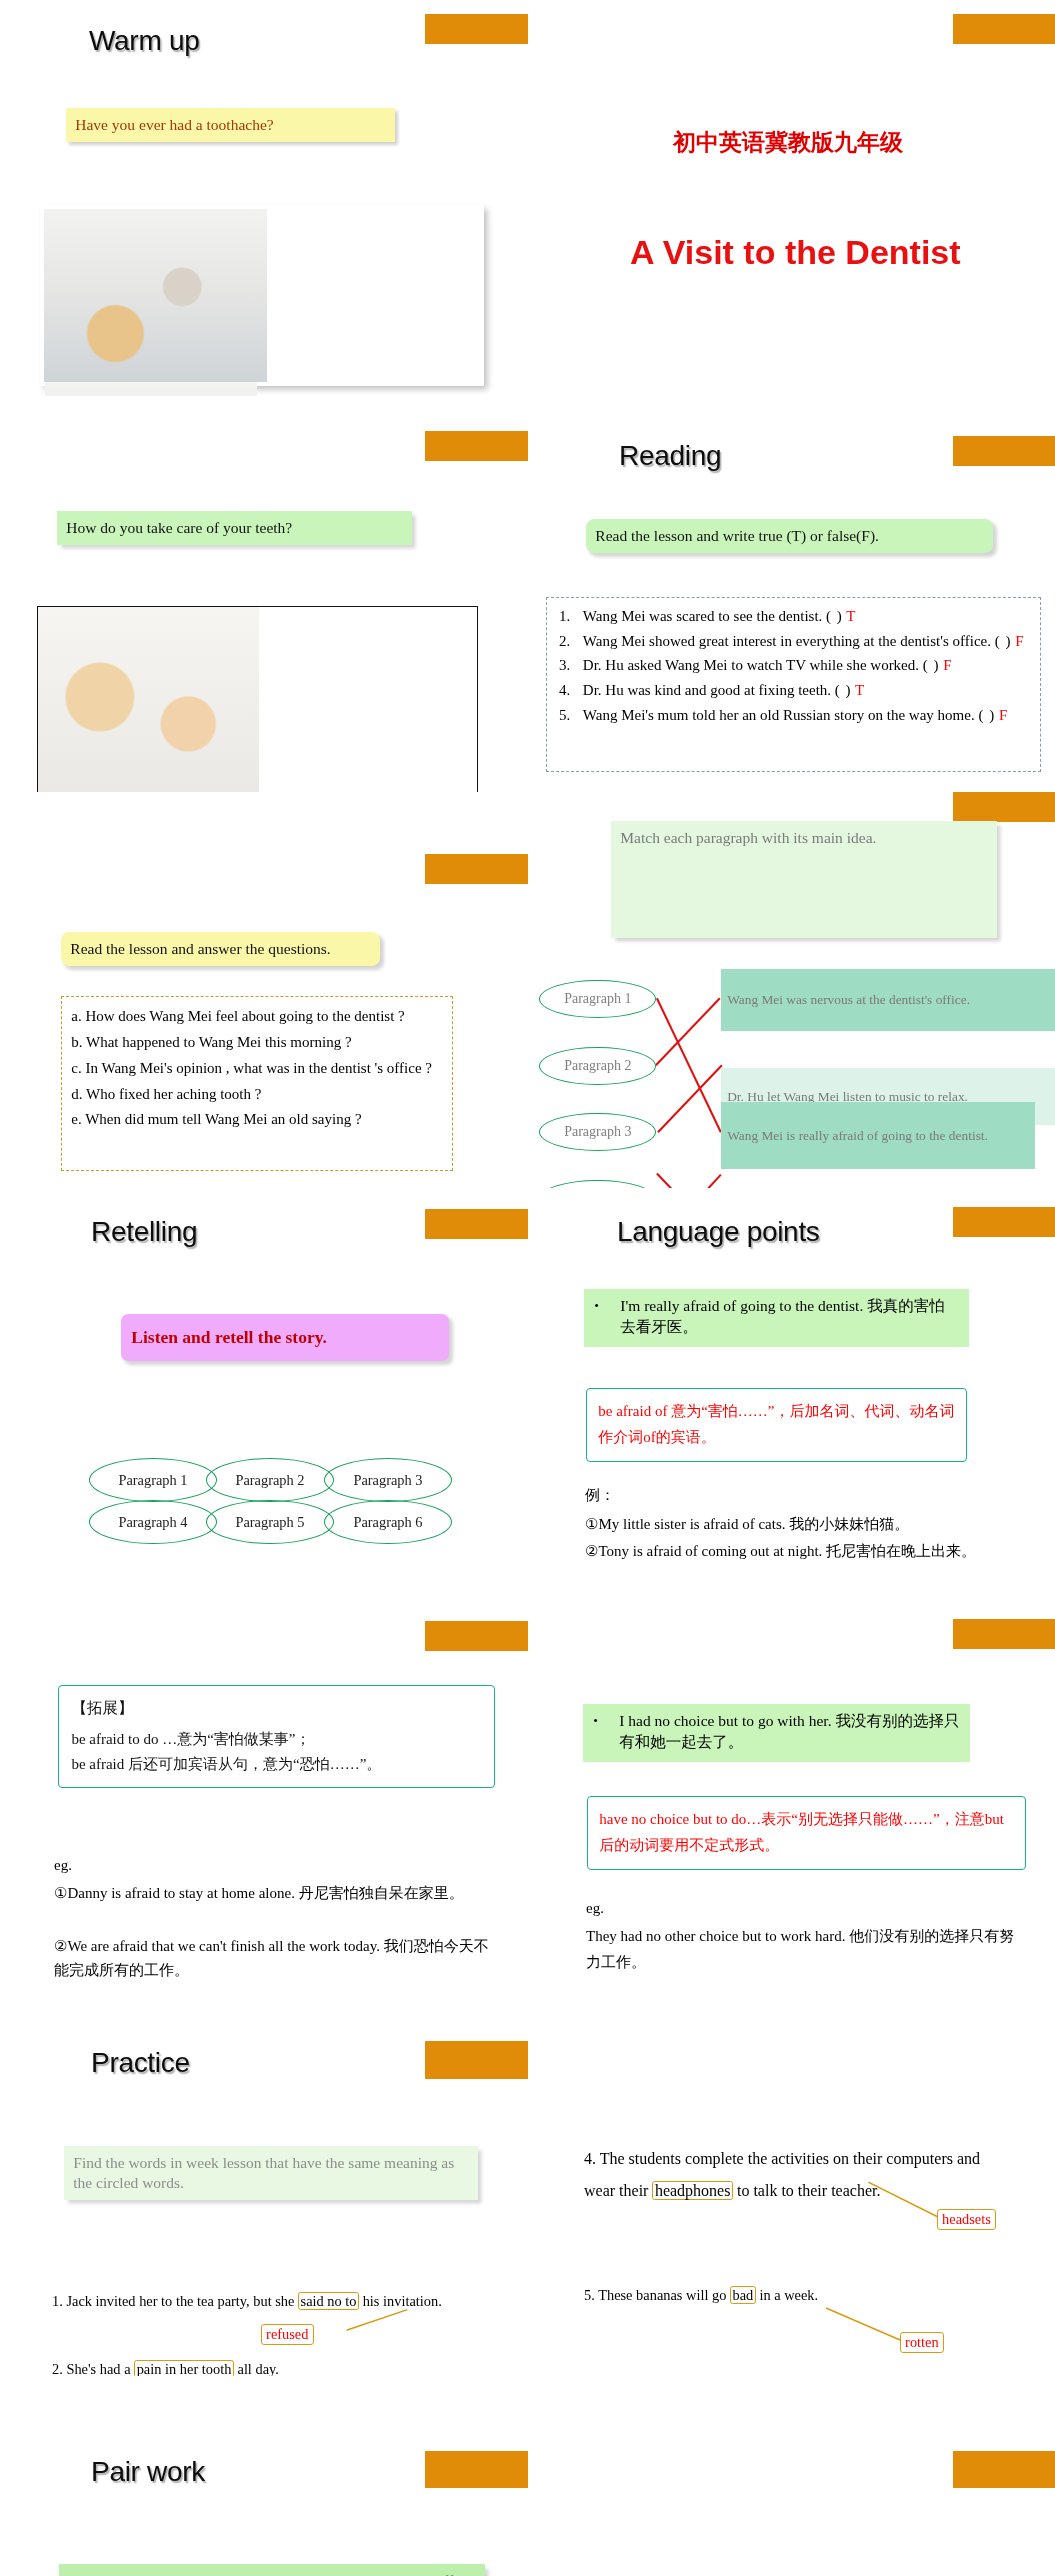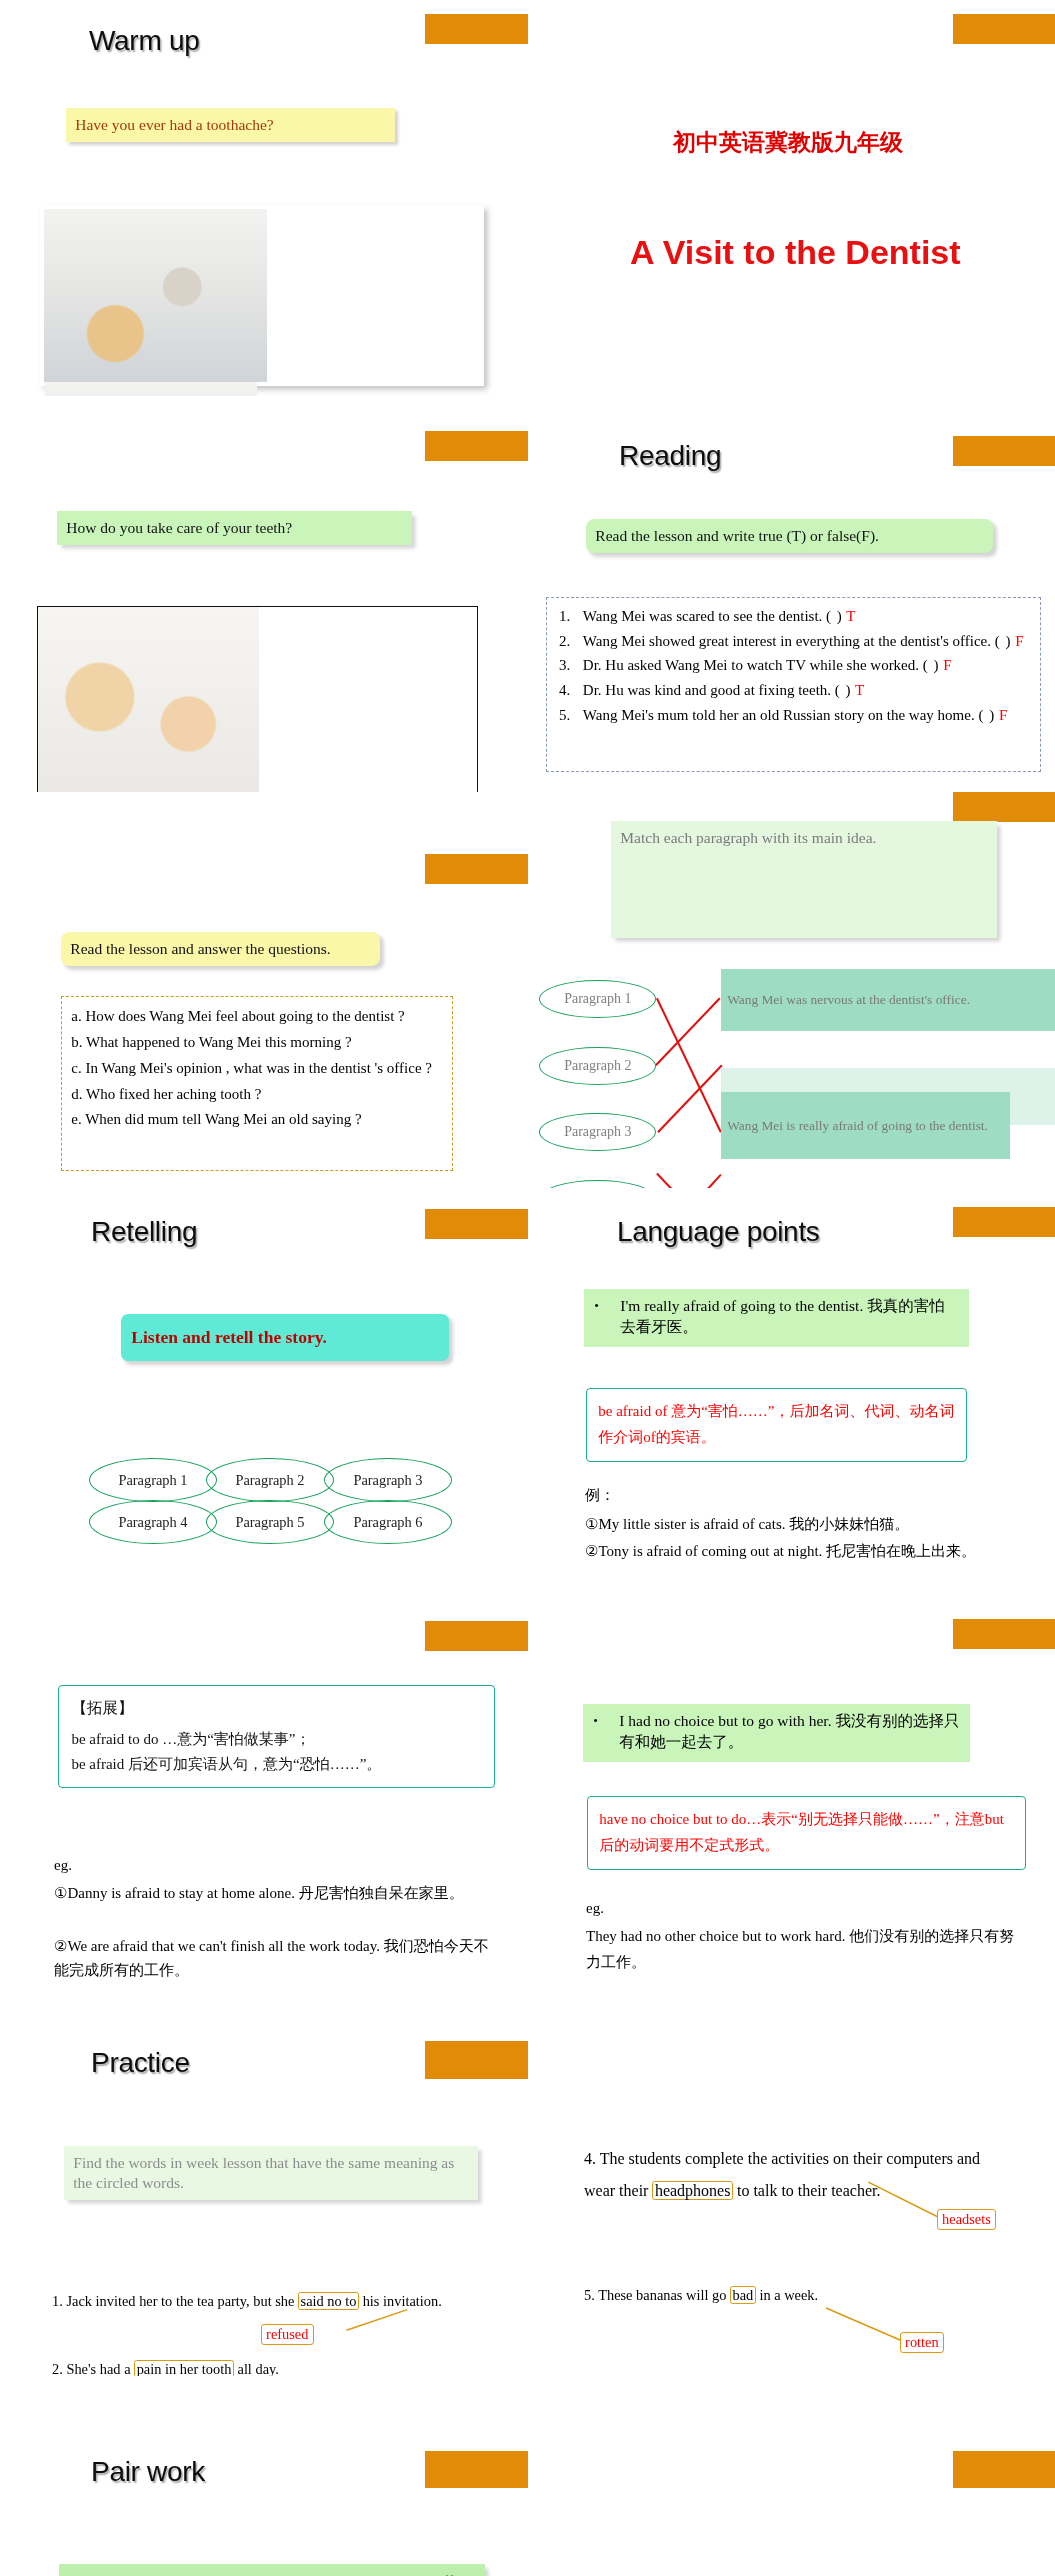--- a/index.html
+++ b/index.html
@@ -53,21 +53,21 @@
     padding: 7.2px 9.3px;
     font-size: 15.5px;
     line-height: 1.28;
     box-shadow: 3.6px 3.6px 3.6px rgba(0,0,0,0.17);
   }
   .banner.green { background: #c9f5ba; color: #111; }
   .banner.greenpale { background: #e4f7df; color: #7b7b7b; }
   .banner.greenpale2 { background: #e8f8e3; color: #808080; }
   .banner.green-lt { background: #bdf0ac; color: #6f6f6f; }
   .banner.yellow { background: #fbf7a8; color: #111; }
-  .banner.yellow-rd { background: #5eead4; color: #c00000; border-radius: 7.2px; }
+  .banner.yellow-rd { background: #f0abfc; color: #c00000; border-radius: 7.2px; }
   .banner.rounded { border-radius: 8.2px; }
 
   
   .dashbox {
     position: absolute;
     border: 1px dashed #8a9ab5;
     padding: 7.2px 9.3px 5.2px 9.3px;
   }
   .dashbox.gold { border-color: #c89b29; border-style: dashed; }
 
@@ -304,21 +304,21 @@
       <div class="ellipse" style="left:11.3px; top:255px;">
           <span>Paragraph 2</span>
         </div>
       <div class="ellipse" style="left:11.3px; top:321px;">
           <span>Paragraph 3</span>
         </div>
       <div class="ellipse" style="left:11.3px; top:388px;"></div>
 
       <div class="idea a" style="left:193px; top:177px; width:335px; height:62px;">Wang Mei was nervous at the dentist's office.</div>
       <div class="idea b" style="left:193px; top:244px; width:335px; height:57px;">Dr. Hu let Wang Mei listen to music to relax.</div>
-      <div class="idea a" style="left:193px; top:300px; width:289px; height:67px;">Wang Mei is really afraid of going to the dentist.</div>
+      <div class="idea a" style="left:193px; top:310px; width:314px; height:67px;">Wang Mei is really afraid of going to the dentist.</div>
       <div class="idea b" style="left:193px; top:383px; width:335px; height:46px;">Wang Mei's mum told her a saying.</div>
 
     </div>
   </div>
 
   <div class="slide">
     <div class="orange-tab" style="top:20.6px;right:0;width:103px;height:30px;"></div>
     <div class="sec-title" style="left:91px; top:28px;">Retelling</div>
     <div class="banner yellow-rd" style="left:121px; top:126px; width:328px; padding:12.4px 10.3px; font-size:17.5px; font-weight:bold;">
       <span>Listen and retell the story.</span>

